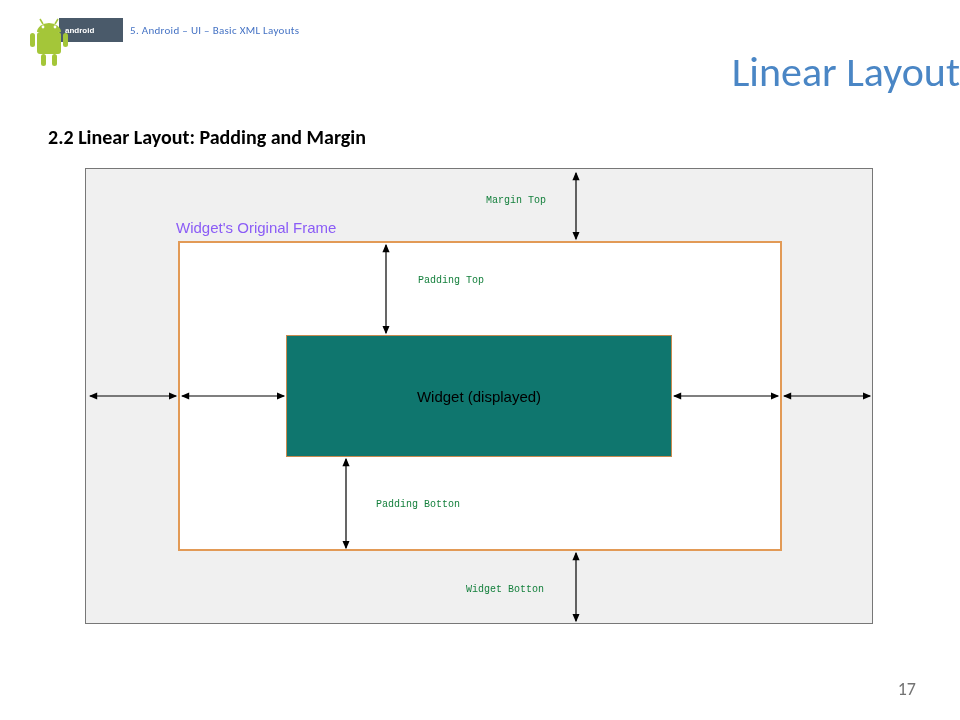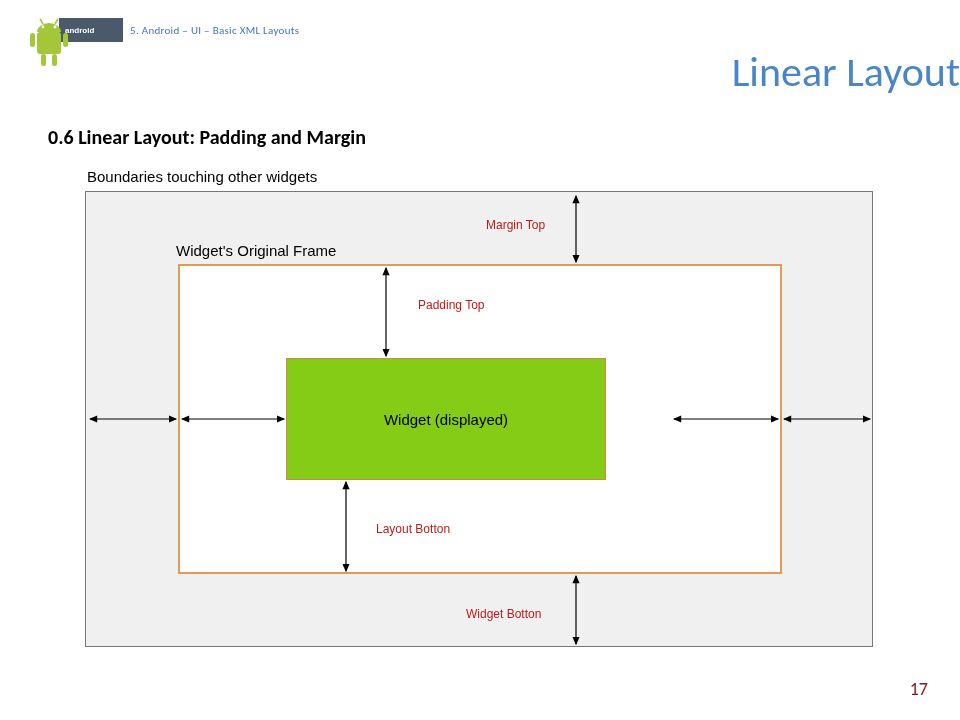--- a/index.html
+++ b/index.html
@@ -67,60 +67,60 @@
     border: 1px solid #777;
     background: #f0f0f0;
     box-sizing: border-box;
   }
   .frame-label {
     position: absolute;
     top: 50px;
     left: 90px;
     font-family: Arial, sans-serif;
     font-size: 15px;
-    color: #000000;
+    color: #8b5cf6;
   }
   .inner-frame {
     position: absolute;
     top: 72px;
     left: 92px;
     width: 604px;
     height: 310px;
     border: 2px solid #e29a56;
     background: #ffffff;
     box-sizing: border-box;
   }
   .widget-box {
     position: absolute;
     top: 166px;
     left: 200px;
-    width: 320px;
+    width: 386px;
     height: 122px;
     border: 1px solid #c88a4f;
-    background: #84cc16;
+    background: #0f766e;
     box-sizing: border-box;
     display: flex;
     align-items: center;
     justify-content: center;
     font-family: Arial, sans-serif;
     font-size: 15px;
     color: #000;
   }
   .lbl {
     position: absolute;
-    font-family: Liberation Sans, sans-serif;
-    font-size: 12px;
-    color: #b91c1c;
+    font-family: Liberation Mono, monospace;
+    font-size: 10px;
+    color: #15803d;
     white-space: nowrap;
   }
   .page-num {
     position: absolute;
-    right: 32px;
+    right: 44px;
     bottom: 20px;
-    color: #7f1d1d;
+    color: #737373;
     font-size: 18px;
   }
   svg.arrows {
     position: absolute;
     top: 0;
     left: 0;
     pointer-events: none;
   }
 </style>
 </head>
@@ -143,36 +143,35 @@
       <circle cx="24" cy="11" r="1.4" fill="#fff"></circle>
       <circle cx="36" cy="11" r="1.4" fill="#fff"></circle>
       <line x1="21" y1="3" x2="24" y2="8" stroke="#a4c639" stroke-width="1.5"></line>
       <line x1="39" y1="3" x2="36" y2="8" stroke="#a4c639" stroke-width="1.5"></line>
     </g>
   </svg>
 </div>
 
 <div class="breadcrumb">5. Android – UI – Basic XML Layouts</div>
 <div class="title">Linear Layout</div>
-<div class="subtitle">0.6   Linear Layout:  Padding  and Margin</div>
+<div class="subtitle">2.2   Linear Layout:  Padding  and Margin</div>
 
 <div class="diagram-wrap">
-  <div class="boundaries-label">Boundaries touching other widgets</div>
 
   <div class="outer-box">
     <div class="frame-label">Widget's Original Frame</div>
 
     <div class="inner-frame"></div>
     <div class="widget-box">
       <span>Widget (displayed)</span>
     </div>
 
     <div class="lbl" style="top:26px; left:400px;">Margin Top</div>
     <div class="lbl" style="top:106px; left:332px;">Padding Top</div>
-    <div class="lbl" style="top:330px; left:290px;">Layout Botton</div>
+    <div class="lbl" style="top:330px; left:290px;">Padding Botton</div>
     <div class="lbl" style="top:415px; left:380px;">Widget Botton</div>
 
     <svg class="arrows" width="788" height="456">
       <defs>
         <marker id="ah" markerWidth="8" markerHeight="8" refX="6" refY="3" orient="auto">
           <path d="M0,0 L7,3 L0,6 Z" fill="#000"></path>
         </marker>
         <marker id="ahR" markerWidth="8" markerHeight="8" refX="1" refY="3" orient="auto">
           <path d="M7,0 L0,3 L7,6 Z" fill="#000"></path>
         </marker>

